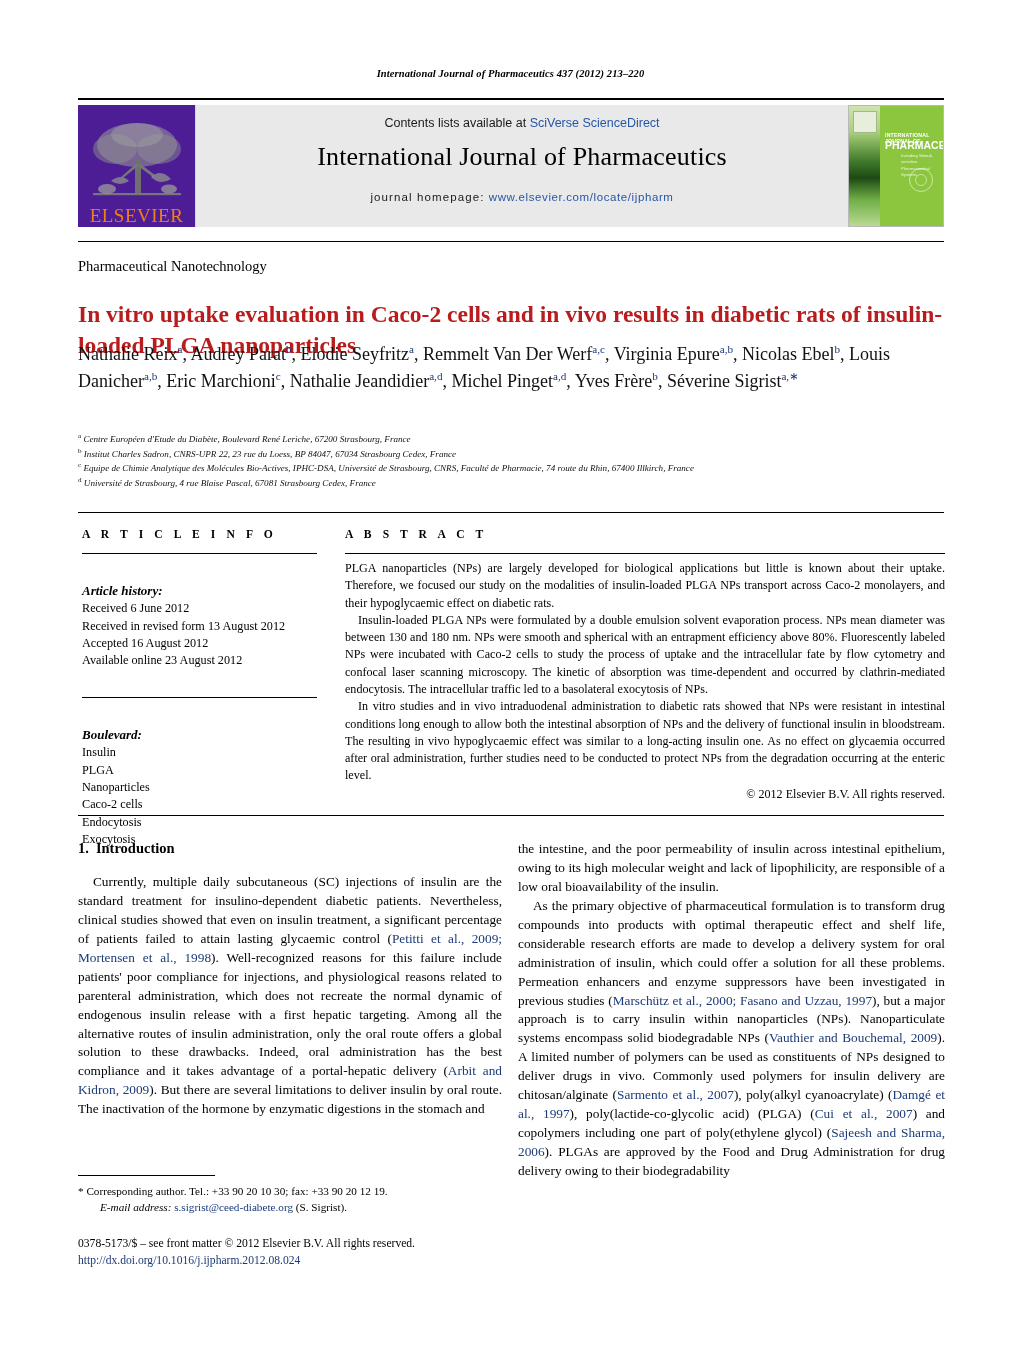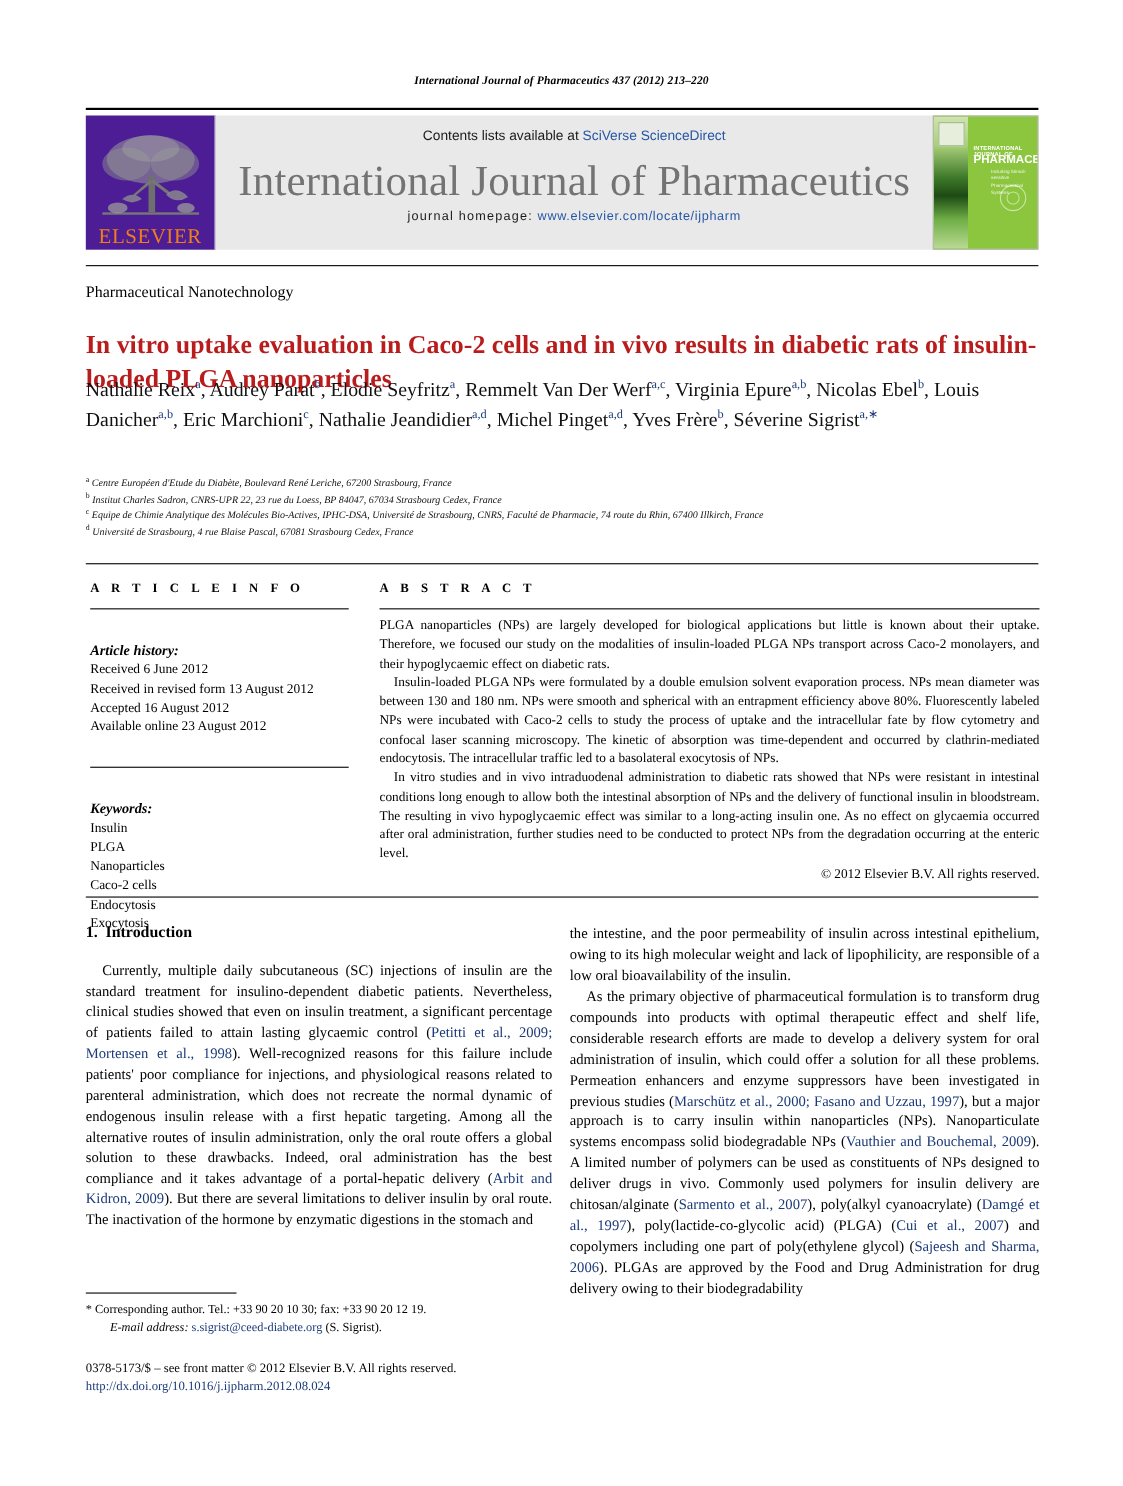--- a/index.html
+++ b/index.html
@@ -86,22 +86,22 @@
   .contents-line {
     margin-top: 11px;
     font-family: "Liberation Sans", sans-serif;
     font-size: 12.5px;
     color: #1a1a1a;
   }
   .contents-line .sd-link { color: #2756a5; }
   .journal-title {
     margin-top: 12px;
     font-family: "Liberation Serif", serif;
-    font-size: 39px;
-    color: #737373;
+    font-size: 26px;
+    color: #000000;
     letter-spacing: 0.2px;
     white-space: nowrap;
   }
   .homepage-line {
     position: absolute;
     bottom: 24px;
     font-family: "Liberation Sans", sans-serif;
     font-size: 11.5px;
     letter-spacing: 1.1px;
     color: #1a1a1a;
@@ -384,21 +384,21 @@
     <div class="sec-head">A R T I C L E    I N F O</div>
     <div class="info-hr"></div>
     <div class="info-label">Article history:</div>
     <div class="info-line">Received 6 June 2012</div>
     <div class="info-line">Received in revised form 13 August 2012</div>
     <div class="info-line">Accepted 16 August 2012</div>
     <div class="info-line">Available online 23 August 2012</div>
 
     <div class="kw-block">
       <div class="info-hr"></div>
-      <div class="info-label">Keywords:</div>
+      <div class="info-label">Boulevard:</div>
       <div class="info-line">Insulin</div>
       <div class="info-line">PLGA</div>
       <div class="info-line">Nanoparticles</div>
       <div class="info-line">Caco-2 cells</div>
       <div class="info-line">Endocytosis</div>
       <div class="info-line">Exocytosis</div>
     </div>
   </div>
 
   <div class="abs-col">

